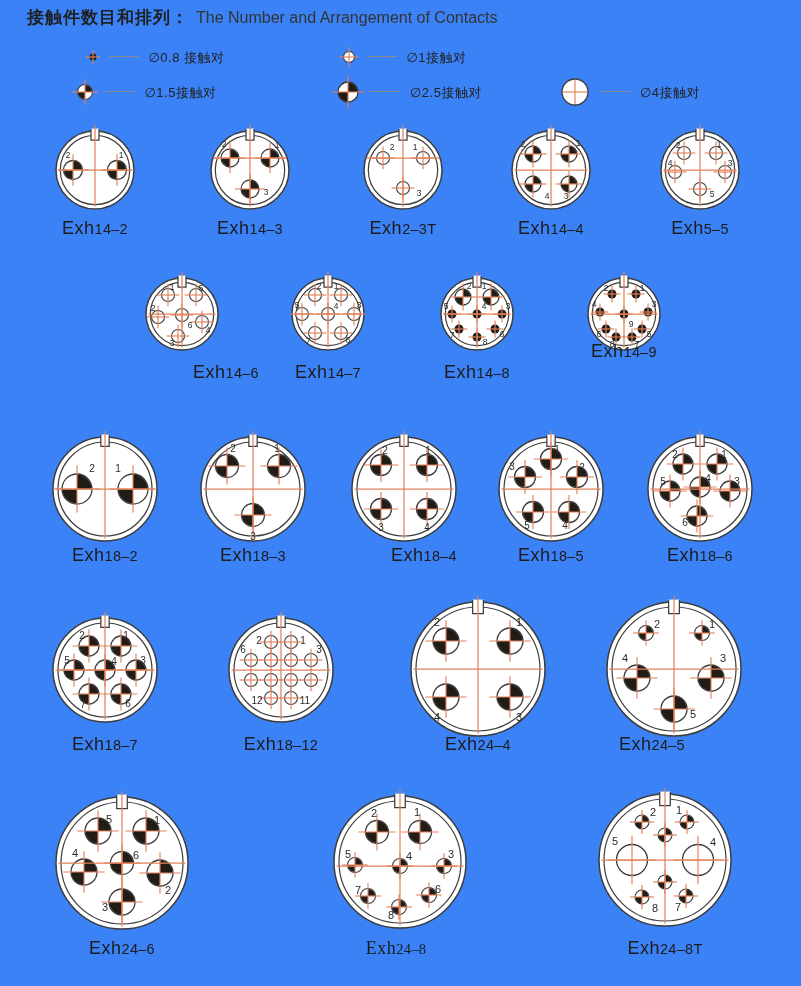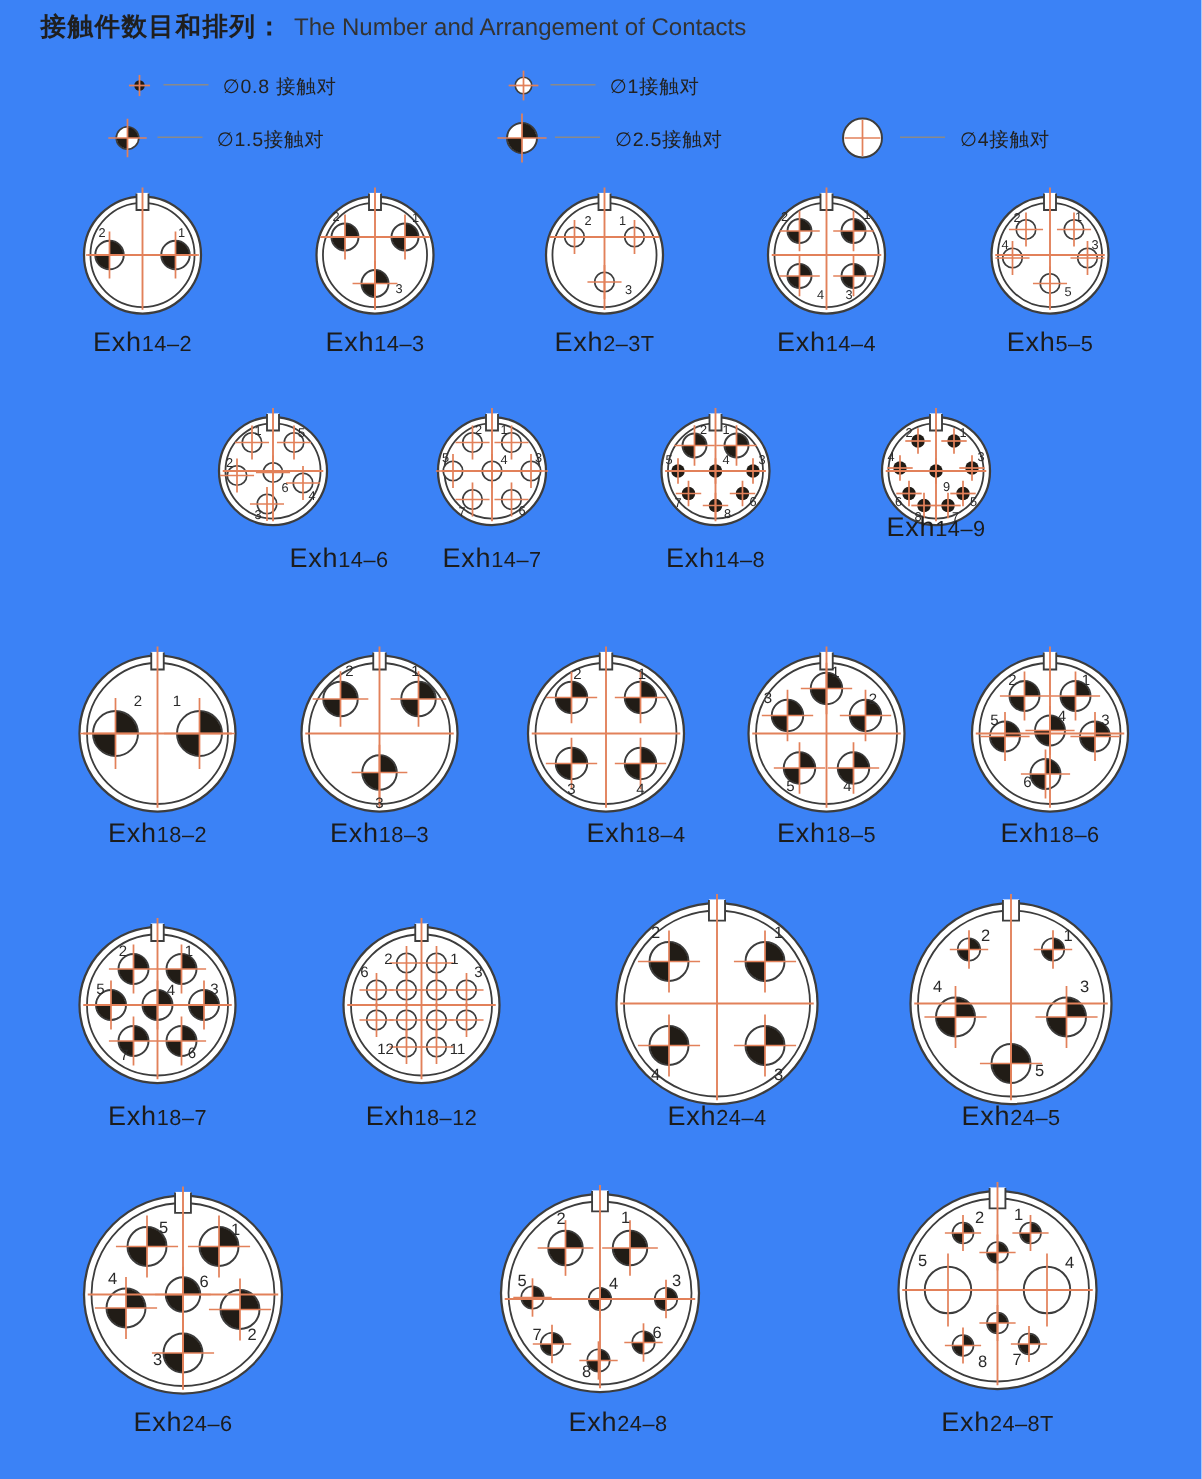--- a/index.html
+++ b/index.html
@@ -687,21 +687,21 @@
         <line x1="16.28" y1="9" x2="57.72" y2="9" stroke="#E2815A" stroke-width="1.15"></line>
         <line x1="37" y1="-11.719999999999999" x2="37" y2="29.72" stroke="#E2815A" stroke-width="1.15"></line>
         <line x1="-20.72" y1="40" x2="20.72" y2="40" stroke="#E2815A" stroke-width="1.15"></line>
         <line x1="0" y1="19.28" x2="0" y2="60.72" stroke="#E2815A" stroke-width="1.15"></line>
         <text x="-17" y="-45" text-anchor="middle" dominant-baseline="central" font-size="11" fill="#2a2a2a" font-family="&quot;Liberation Sans&quot;,sans-serif">2</text>
         <text x="38" y="-45" text-anchor="middle" dominant-baseline="central" font-size="11" fill="#2a2a2a" font-family="&quot;Liberation Sans&quot;,sans-serif">1</text>
         <text x="-49" y="-11" text-anchor="middle" dominant-baseline="central" font-size="11" fill="#2a2a2a" font-family="&quot;Liberation Sans&quot;,sans-serif">4</text>
         <text x="49" y="-11" text-anchor="middle" dominant-baseline="central" font-size="11" fill="#2a2a2a" font-family="&quot;Liberation Sans&quot;,sans-serif">3</text>
         <text x="19" y="45" text-anchor="middle" dominant-baseline="central" font-size="11" fill="#2a2a2a" font-family="&quot;Liberation Sans&quot;,sans-serif">5</text>
       </svg>
-      <div class="conn-name" style="left: 674px; top: 734px;"><span class="nm-prefix">Exh</span><span class="nm-size">24–5</span></div>
+      <div class="conn-name" style="left: 652px; top: 734px;"><span class="nm-prefix">Exh</span><span class="nm-size">24–5</span></div>
       <svg width="156" height="156" viewBox="-78 -78 156 156" class="conn-svg" style="left: 44px; top: 785px;">
         <circle cx="0" cy="0" r="66" fill="#fff" stroke="#3d3d3d" stroke-width="1.5"></circle>
         <circle cx="0" cy="0" r="61" fill="none" stroke="#3d3d3d" stroke-width="1.2"></circle>
         <rect x="-5.28" y="-68.4" width="10.56" height="13.96" fill="#fff"></rect>
         <path d="M -5.28 -68 V -54.44 H 5.28 V -68" fill="#fff" stroke="#3d3d3d" stroke-width="1.25"></path>
         <circle cx="-24" cy="-32" r="13" fill="#fff" stroke="#3d3d3d" stroke-width="1.3"></circle>
         <path d="M0 0 L0 -12.6 A 12.6 12.6 0 0 1 12.6 0 Z" fill="#211c16" transform="translate(-24 -32)"></path>
         <path d="M0 0 L0 12.6 A 12.6 12.6 0 0 1 -12.6 0 Z" fill="#211c16" transform="translate(-24 -32)"></path>
         <circle cx="24" cy="-32" r="13" fill="#fff" stroke="#3d3d3d" stroke-width="1.3"></circle>
         <path d="M0 0 L0 -12.6 A 12.6 12.6 0 0 1 12.6 0 Z" fill="#211c16" transform="translate(24 -32)"></path>
@@ -789,21 +789,21 @@
         <line x1="-1" y1="32.2" x2="-1" y2="57.8" stroke="#E2815A" stroke-width="1.15"></line>
         <text x="-26" y="-49" text-anchor="middle" dominant-baseline="central" font-size="11" fill="#2a2a2a" font-family="&quot;Liberation Sans&quot;,sans-serif">2</text>
         <text x="17" y="-50" text-anchor="middle" dominant-baseline="central" font-size="11" fill="#2a2a2a" font-family="&quot;Liberation Sans&quot;,sans-serif">1</text>
         <text x="-52" y="-8" text-anchor="middle" dominant-baseline="central" font-size="11" fill="#2a2a2a" font-family="&quot;Liberation Sans&quot;,sans-serif">5</text>
         <text x="9" y="-6" text-anchor="middle" dominant-baseline="central" font-size="11" fill="#2a2a2a" font-family="&quot;Liberation Sans&quot;,sans-serif">4</text>
         <text x="51" y="-8" text-anchor="middle" dominant-baseline="central" font-size="11" fill="#2a2a2a" font-family="&quot;Liberation Sans&quot;,sans-serif">3</text>
         <text x="-42" y="28" text-anchor="middle" dominant-baseline="central" font-size="11" fill="#2a2a2a" font-family="&quot;Liberation Sans&quot;,sans-serif">7</text>
         <text x="38" y="27" text-anchor="middle" dominant-baseline="central" font-size="11" fill="#2a2a2a" font-family="&quot;Liberation Sans&quot;,sans-serif">6</text>
         <text x="-9" y="53" text-anchor="middle" dominant-baseline="central" font-size="11" fill="#2a2a2a" font-family="&quot;Liberation Sans&quot;,sans-serif">8</text>
       </svg>
-      <div class="conn-name" style="left: 412px; top: 938px;"><span class="nm-prefix">Exh</span><span class="nm-size">24–8</span></div>
+      <div class="conn-name" style="left: 396px; top: 938px; font-family: Liberation Serif, serif;"><span class="nm-prefix">Exh</span><span class="nm-size">24–8</span></div>
       <svg width="156" height="156" viewBox="-78 -78 156 156" class="conn-svg" style="left: 587px; top: 782px;">
         <circle cx="0" cy="0" r="66" fill="#fff" stroke="#3d3d3d" stroke-width="1.5"></circle>
         <circle cx="0" cy="0" r="61" fill="none" stroke="#3d3d3d" stroke-width="1.2"></circle>
         <rect x="-5.28" y="-68.4" width="10.56" height="13.96" fill="#fff"></rect>
         <path d="M -5.28 -68 V -54.44 H 5.28 V -68" fill="#fff" stroke="#3d3d3d" stroke-width="1.25"></path>
         <circle cx="-23" cy="-38" r="7" fill="#fff" stroke="#3d3d3d" stroke-width="1.1"></circle>
         <path d="M0 0 L0 -6.6 A 6.6 6.6 0 0 1 6.6 0 Z" fill="#211c16" transform="translate(-23 -38)"></path>
         <path d="M0 0 L0 6.6 A 6.6 6.6 0 0 1 -6.6 0 Z" fill="#211c16" transform="translate(-23 -38)"></path>
         <circle cx="22" cy="-38" r="7" fill="#fff" stroke="#3d3d3d" stroke-width="1.1"></circle>
         <path d="M0 0 L0 -6.6 A 6.6 6.6 0 0 1 6.6 0 Z" fill="#211c16" transform="translate(22 -38)"></path>

